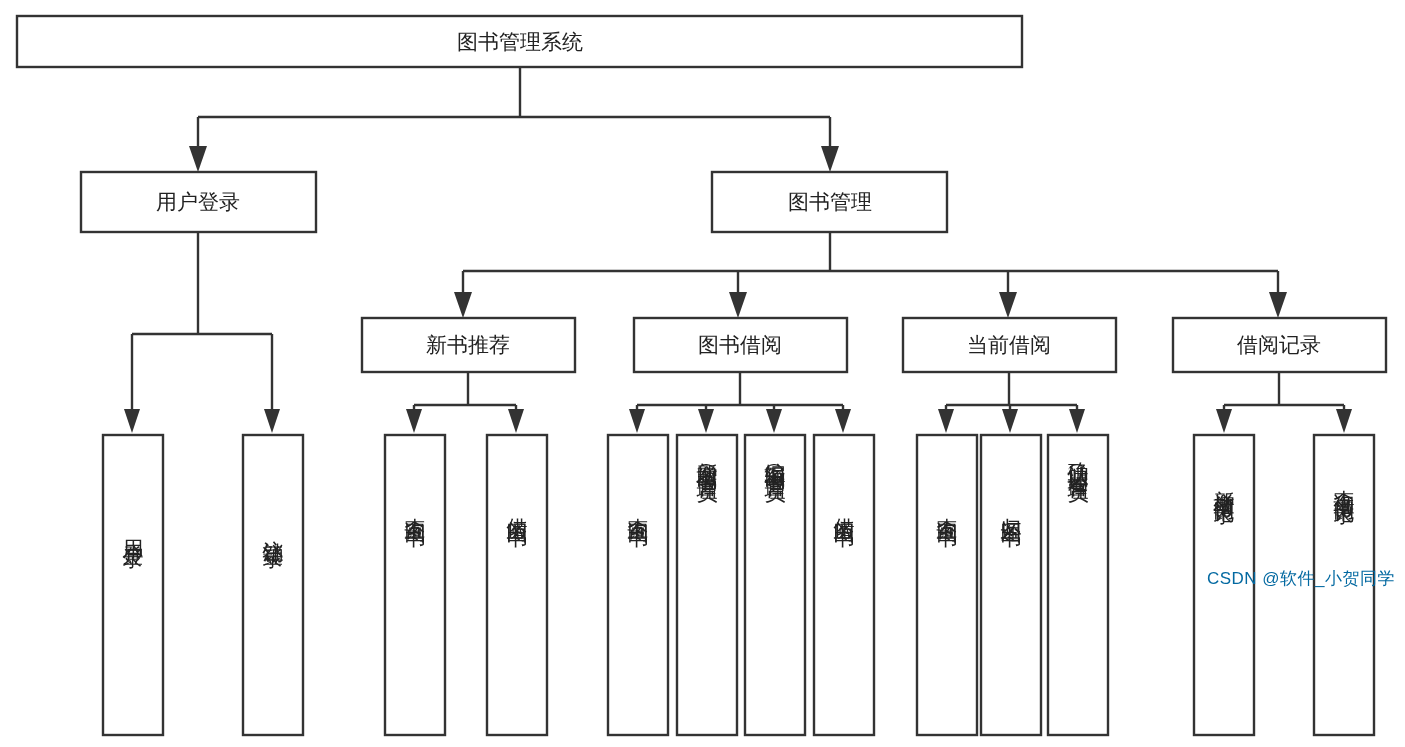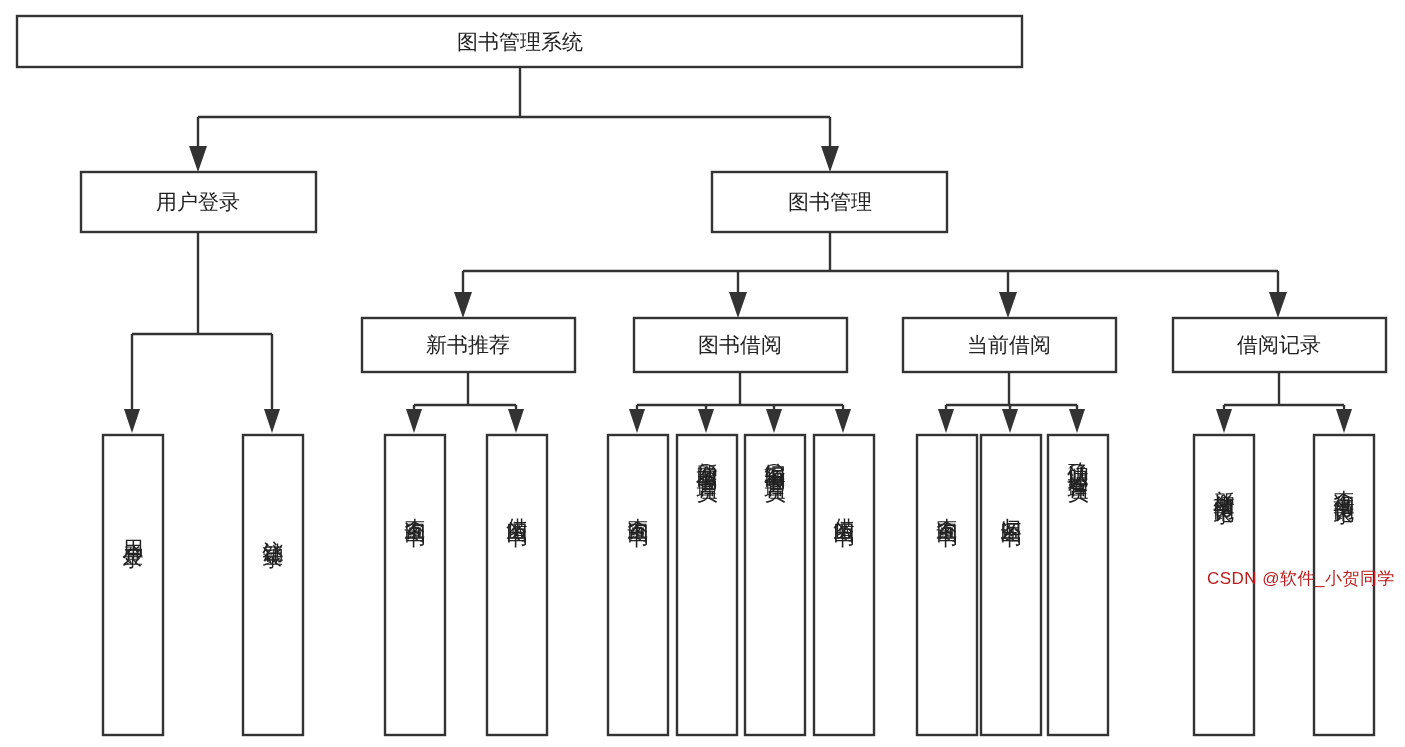--- a/index.html
+++ b/index.html
@@ -65,21 +65,21 @@
     letter-spacing: 3px;
     color: #222222;
     white-space: nowrap;
   }
   .watermark {
     position: absolute;
     right: 10px;
     bottom: 4px;
     font-family: "Liberation Sans", "DejaVu Sans", sans-serif;
     font-size: 17px;
-    color: #b91c1c;
+    color: #0369a1;
     letter-spacing: 0.5px;
     user-select: none;
   }
 </style>
 </head>
 <body>
 
 <div id="diagram-root">
 
   <svg class="diagram-canvas" viewBox="0 0 1405 747" xmlns="http://www.w3.org/2000/svg">

